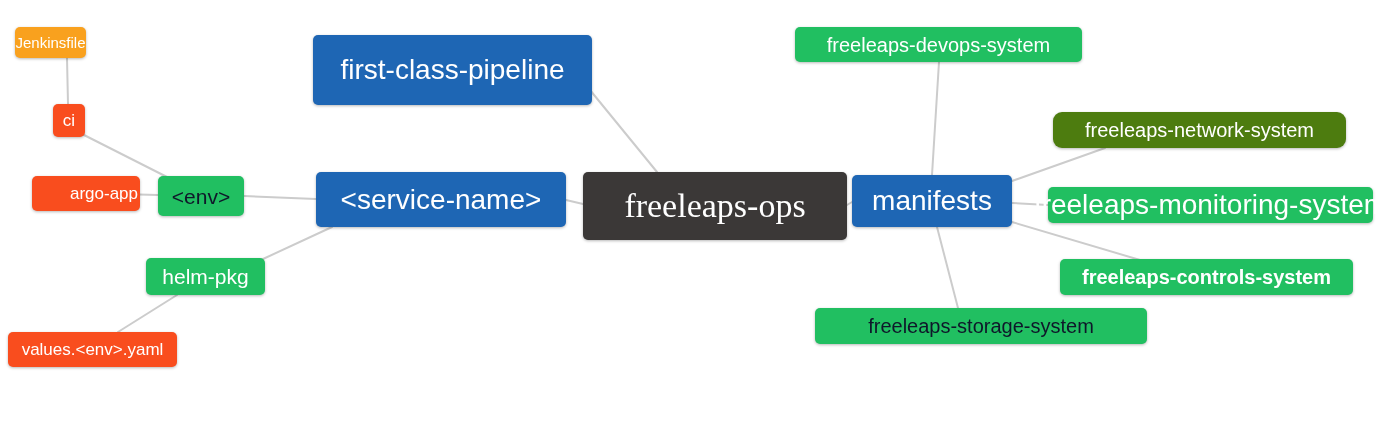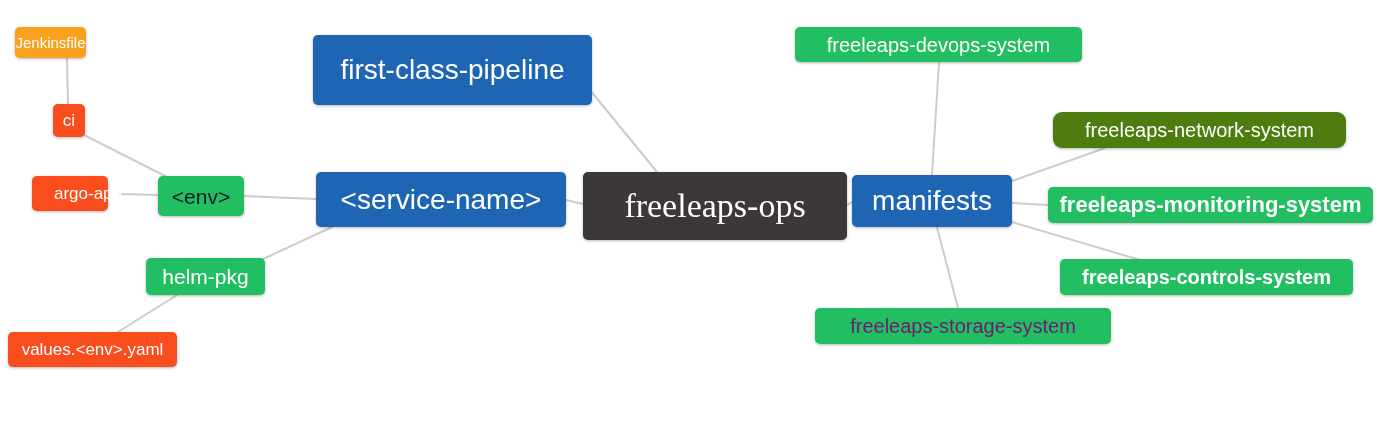--- a/index.html
+++ b/index.html
@@ -55,26 +55,26 @@
       <line x1="847" y1="205" x2="852" y2="202" stroke="#CCCCCC" stroke-width="2" stroke-linecap="round"></line>
       <line x1="932" y1="175" x2="939" y2="62" stroke="#CCCCCC" stroke-width="2" stroke-linecap="round"></line>
       <line x1="1012" y1="181" x2="1105" y2="148" stroke="#CCCCCC" stroke-width="2" stroke-linecap="round"></line>
       <line x1="1012" y1="203" x2="1048" y2="205" stroke="#CCCCCC" stroke-width="2" stroke-linecap="round"></line>
       <line x1="1012" y1="222" x2="1140" y2="260" stroke="#CCCCCC" stroke-width="2" stroke-linecap="round"></line>
       <line x1="937" y1="227" x2="958" y2="308" stroke="#CCCCCC" stroke-width="2" stroke-linecap="round"></line>
     </svg>
 
 <div class="node" style="left: 15px; top: 27px; width: 71px; height: 31px; font-size: 15px; background: rgb(249, 161, 30); color: rgb(255, 255, 255);">Jenkinsfile</div>
     <div class="node" style="left: 53px; top: 104px; width: 32px; height: 33px; font-size: 17px; background: rgb(249, 77, 30); color: rgb(255, 255, 255);">ci</div>
-    <div class="node" style="left: 32px; top: 176px; width: 76px; height: 35px; font-size: 17px; background: rgb(249, 77, 30); color: rgb(255, 255, 255); padding-left: 36px;">argo-app</div>
+    <div class="node" style="left: 32px; top: 176px; width: 108px; height: 35px; font-size: 17px; background: rgb(249, 77, 30); color: rgb(255, 255, 255); padding-left: 36px;">argo-app</div>
     <div class="node" style="left: 158px; top: 176px; width: 86px; height: 40px; font-size: 21px; background: rgb(33, 191, 97); color: #0f172a;">&lt;env&gt;</div>
     <div class="node" style="left: 313px; top: 35px; width: 279px; height: 70px; font-size: 28px; background: rgb(30, 102, 180); color: rgb(255, 255, 255);">first-class-pipeline</div>
     <div class="node" style="left: 316px; top: 172px; width: 250px; height: 55px; font-size: 28px; background: rgb(30, 102, 180); color: rgb(255, 255, 255);">&lt;service-name&gt;</div>
     <div class="node" style="left: 583px; top: 172px; width: 264px; height: 68px; font-size: 34px; background: rgb(59, 56, 55); color: rgb(255, 255, 255); font-family: Liberation Serif, serif;">freeleaps-ops</div>
     <div class="node" style="left: 852px; top: 175px; width: 160px; height: 52px; font-size: 28px; background: rgb(30, 102, 180); color: rgb(255, 255, 255);">manifests</div>
     <div class="node" style="left: 146px; top: 258px; width: 119px; height: 37px; font-size: 21px; background: rgb(33, 191, 97); color: rgb(255, 255, 255);">helm-pkg</div>
     <div class="node" style="left: 8px; top: 332px; width: 169px; height: 35px; font-size: 17px; background: rgb(249, 77, 30); color: rgb(255, 255, 255);">values.&lt;env&gt;.yaml</div>
     <div class="node" style="left: 795px; top: 27px; width: 287px; height: 35px; font-size: 20px; background: rgb(33, 191, 97); color: rgb(255, 255, 255);">freeleaps-devops-system</div>
     <div class="node" style="left: 1053px; top: 112px; width: 293px; height: 36px; font-size: 20px; background: #4d7c0f; color: rgb(255, 255, 255); border-radius: 9px;">freeleaps-network-system</div>
-    <div class="node" style="left: 1048px; top: 187px; width: 325px; height: 36px; font-size: 22px; background: rgb(33, 191, 97); color: rgb(255, 255, 255); font-weight: bold;">freeleaps-monitoring-system</div>
+    <div class="node" style="left: 1048px; top: 187px; width: 325px; height: 36px; font-size: 28px; background: rgb(33, 191, 97); color: rgb(255, 255, 255);">freeleaps-monitoring-system</div>
     <div class="node" style="left: 1060px; top: 259px; width: 293px; height: 36px; font-size: 20px; background: rgb(33, 191, 97); color: rgb(255, 255, 255); font-weight: bold;">freeleaps-controls-system</div>
-    <div class="node" style="left: 815px; top: 308px; width: 296px; height: 36px; font-size: 20px; background: rgb(33, 191, 97); color: #701a75;">freeleaps-storage-system</div>
+    <div class="node" style="left: 815px; top: 308px; width: 332px; height: 36px; font-size: 20px; background: rgb(33, 191, 97); color: #0f172a;">freeleaps-storage-system</div>
   </div>
 
 </body></html>

